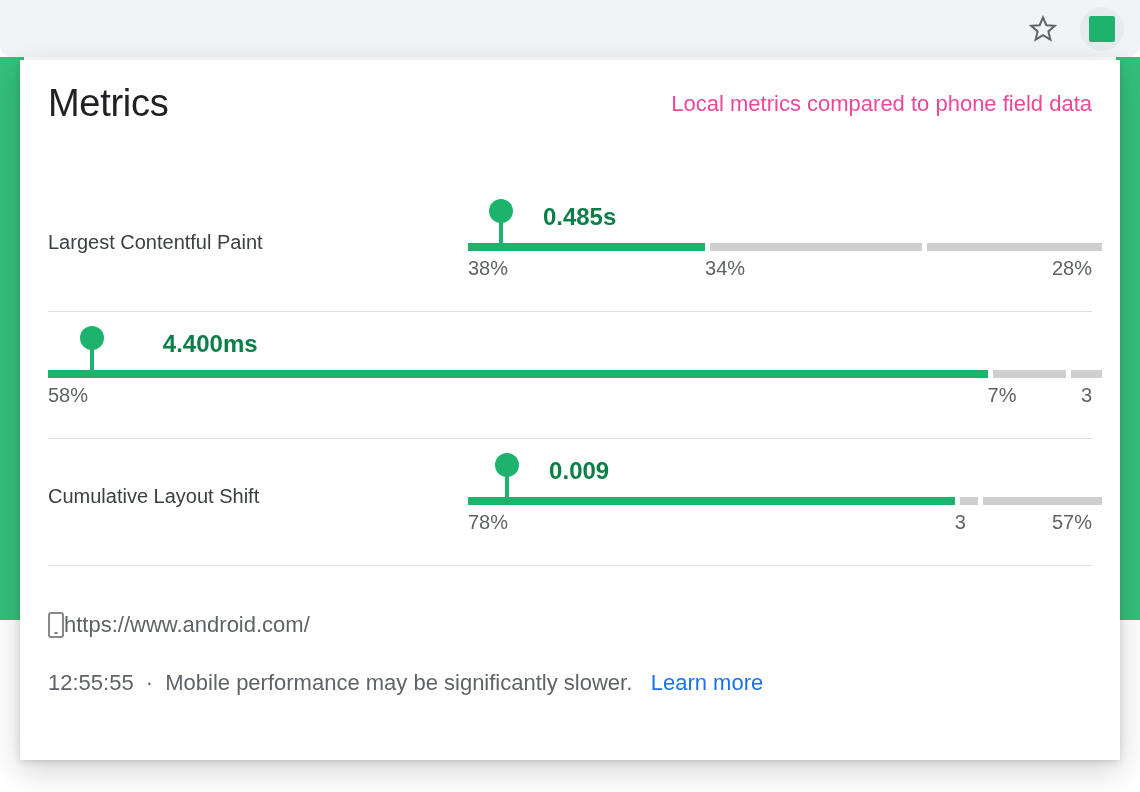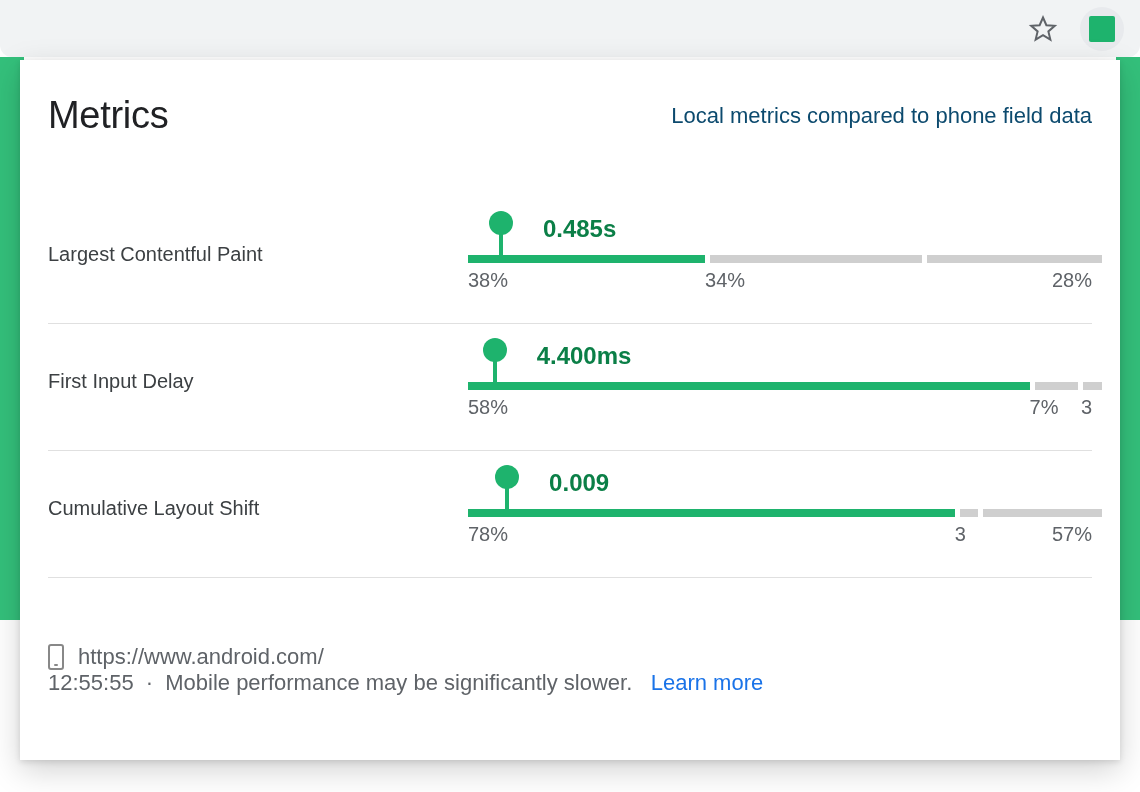--- a/index.html
+++ b/index.html
@@ -21,26 +21,26 @@
   .ext-badge { width: 26px; height: 26px; background: #1eb36d; border-radius: 2px; }
 
   
   .green-bg-left  { position:absolute; left:0;  top:57px; width:24px; height:563px; background:#34c07b; }
   .green-bg-right { position:absolute; right:0; top:57px; width:24px; height:563px; background:#34c07b; }
 
   
   .panel {
     position: absolute; left: 20px; top: 60px; width: 1100px; height: 700px;
     background: #fff; box-shadow: 0 10px 30px rgba(0,0,0,0.18), 0 2px 6px rgba(0,0,0,0.12);
-    padding: 34px 28px 0 28px;
+    padding: 22px 28px 0 28px;
   }
 
   .header-row { display: flex; justify-content: space-between; align-items: center; margin-bottom: 60px; }
   .title { font-size: 38px; font-weight: 500; color: #202124; letter-spacing: -0.3px; }
-  .subtitle { font-size: 22px; color: #0c4a6e; }
+  .subtitle { font-size: 22px; color: #ec4899; }
 
   .metric-row { display: flex; align-items: center; padding: 32px 0 44px 0; border-bottom: 1px solid #e0e0e0; }
   .metric-row:last-of-type { border-bottom: none; }
   .metric-name { width: 420px; font-size: 20px; color: #3c4043; }
   .metric-track { flex: 1; position: relative; height: 50px; }
 
   .track { position: absolute; left: 0; right: 0; top: 26px; height: 8px; display: flex; gap: 5px; }
   .seg-good  { background: #1eb36d; height: 8px; }
   .seg-ni    { background: #cfcfcf; height: 8px; }
   .seg-poor  { background: #cfcfcf; height: 8px; }
@@ -48,22 +48,22 @@
   .pct-row { position: absolute; left: 0; right: 0; top: 40px; font-size: 20px; color: #5f6368; }
   .pct-l { position: absolute; left: 0; }
   .pct-m { position: absolute; }
   .pct-r { position: absolute; right: 0; }
 
   .marker { position: absolute; top: -8px; width: 4px; height: 42px; background: #1eb36d; }
   .marker::before { content:""; position:absolute; left:-10px; top:-10px; width:24px; height:24px; border-radius:50%; background:#1eb36d; }
   .marker-val { position: absolute; top: -14px; font-size: 24px; font-weight: 700; color: #0b7f47; white-space: nowrap; }
 
   .footer { position: absolute; left: 28px; bottom: 64px; right: 28px; }
-  .url-row { display: flex; align-items: center; gap: 14px; font-size: 22px; color: #5f6368; }
-  .note-row { margin-top: 0; font-size: 22px; color: #5f6368; }
+  .url-row { display: flex; align-items: center; font-size: 22px; color: #5f6368; }
+  .note-row { margin-top: 32px; font-size: 22px; color: #5f6368; }
   .note-row .link { color: #1a73e8; cursor: pointer; }
   .dot-sep { margin: 0 6px; }
 
   
   .phone-ico { width: 16px; height: 26px; border: 2px solid #888; border-radius: 3px; position: relative; }
   .phone-ico::after { content:""; position:absolute; left:4px; bottom:2px; width:4px; height:2px; background:#888; border-radius:1px; }
 </style>
 </head>
 <body>
 
@@ -100,21 +100,20 @@
       </div>
       <div class="pct-row">
         <span class="pct-l">38%</span>
         <span class="pct-m" style="left:38%">34%</span>
         <span class="pct-r">28%</span>
       </div>
     </div>
   </div>
 
   <div class="metric-row">
-    <div class="metric-name">First Input Delay</div>
     <div class="metric-track">
       <div class="marker" style="left:4%"></div>
       <div class="marker-val" style="left:11%">4.400ms</div>
       <div class="track">
         <div class="seg-good" style="flex:0 0 90%"></div>
         <div class="seg-ni" style="flex:0 0 7%"></div>
         <div class="seg-poor" style="flex:0 0 3%"></div>
       </div>
       <div class="pct-row">
         <span class="pct-l">58%</span>

